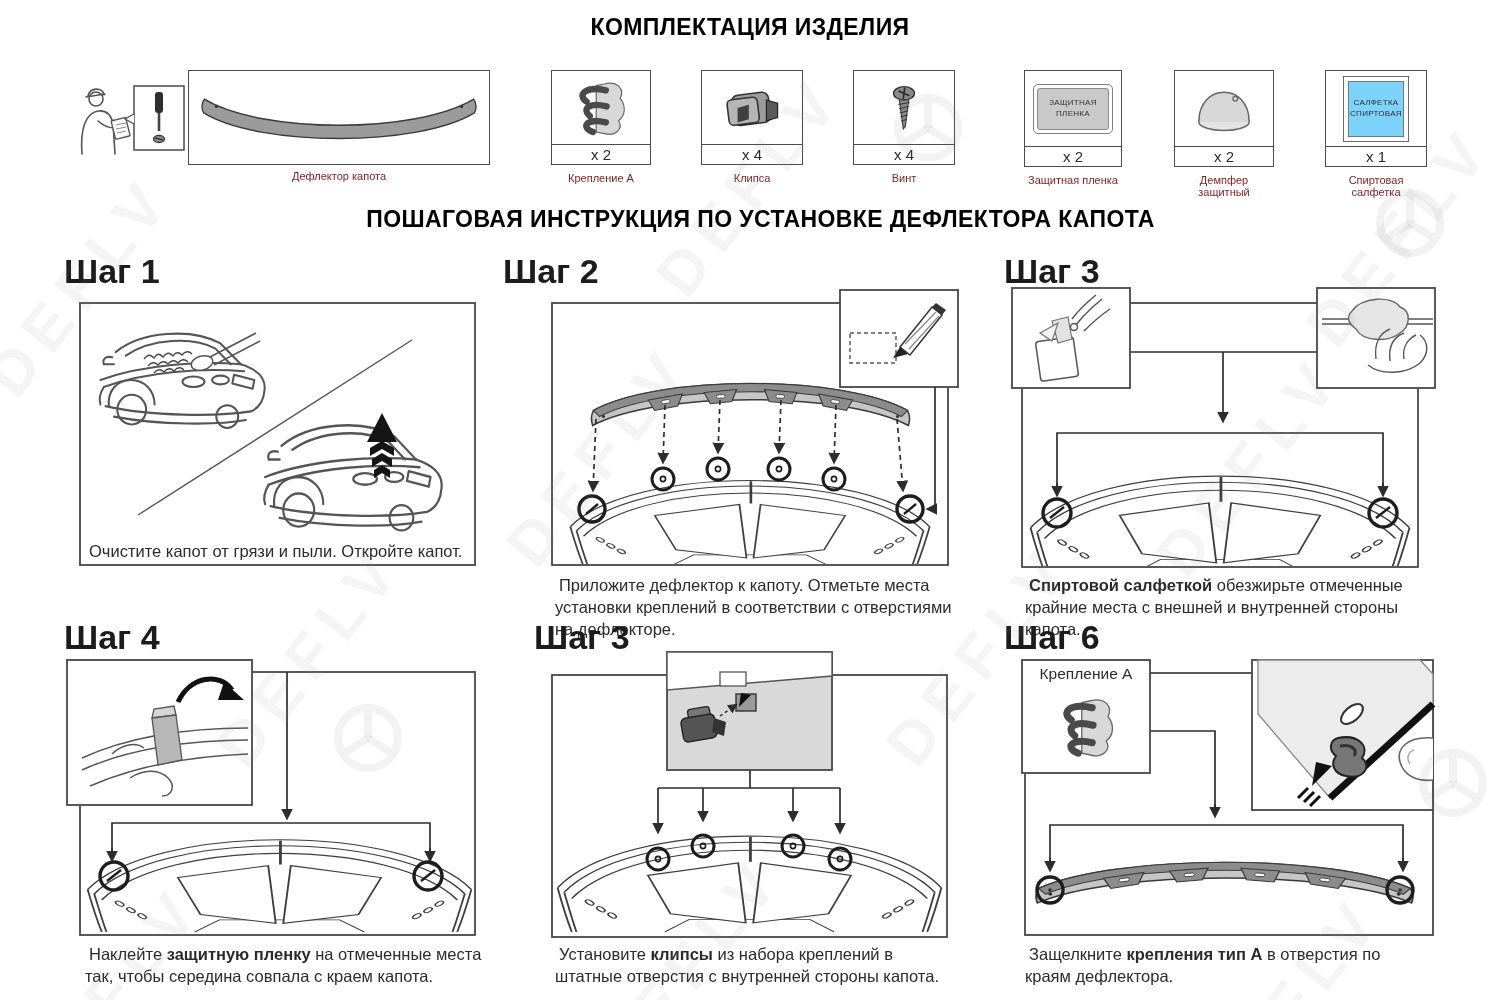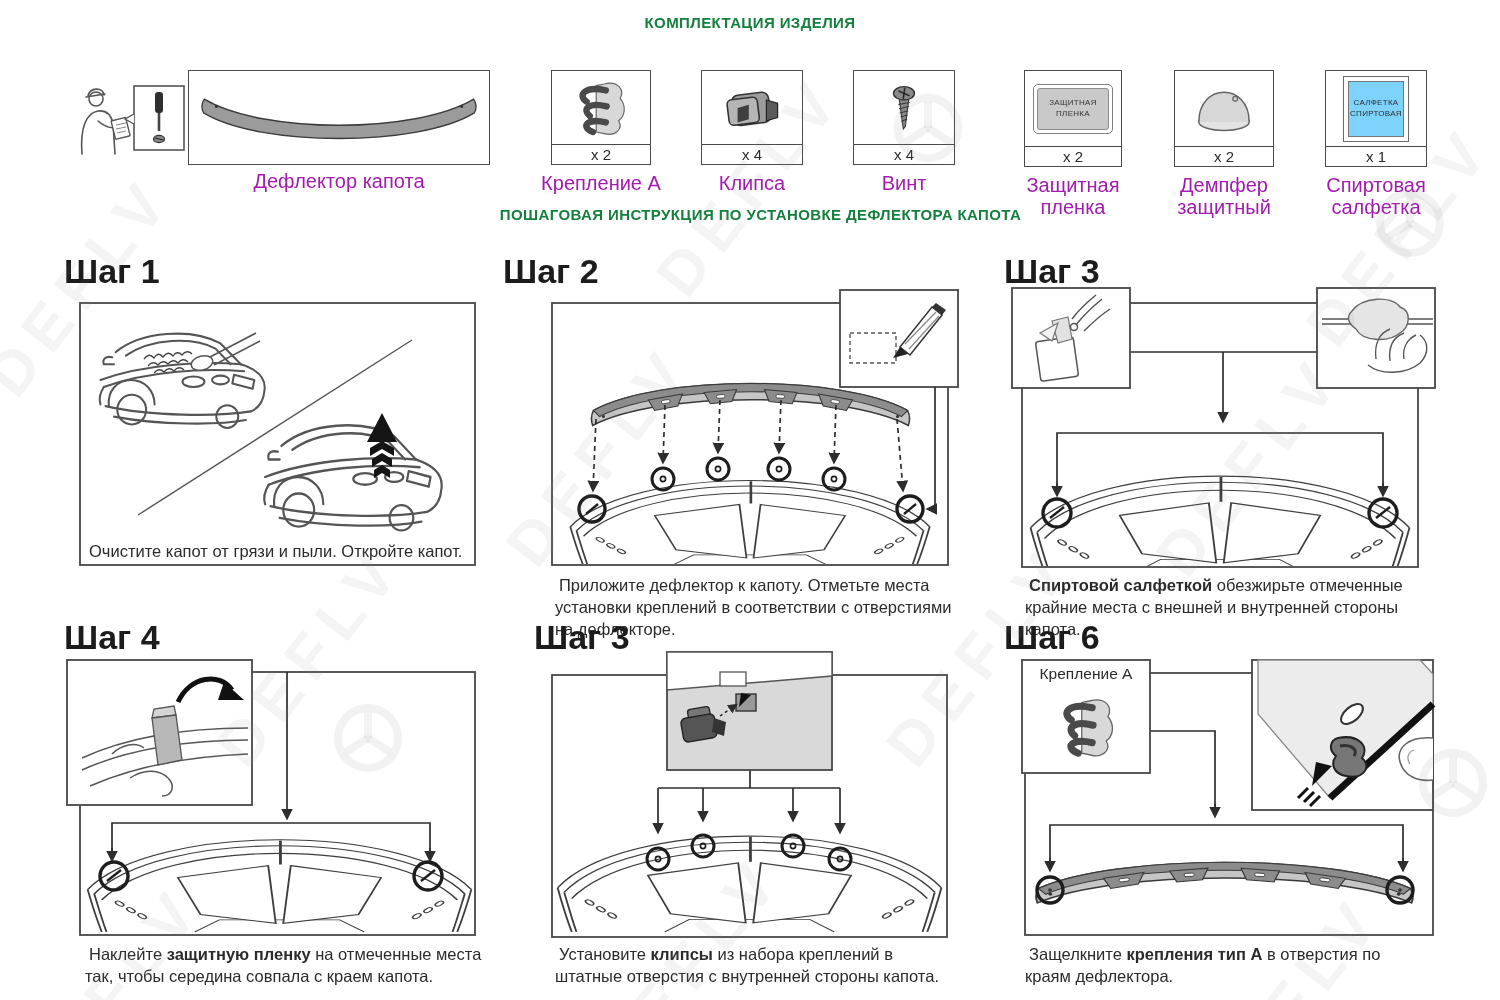--- a/index.html
+++ b/index.html
@@ -1,26 +1,26 @@
 <!DOCTYPE html>
 <html><head>
 <meta charset="utf-8">
 <style>
   * { margin:0; padding:0; box-sizing:border-box; }
   html,body { background:#fff; }
   body { width:1500px; height:1000px; position:relative; overflow:hidden;
          font-family:"Liberation Sans", sans-serif; color:#2b2b2b; }
   .abs { position:absolute; }
-  .title { width:1500px; text-align:center; font-size:15px; font-weight:bold;
-           letter-spacing:.4px; color:#15803d; }
+  .title { width:1500px; text-align:center; font-size:23px; font-weight:bold;
+           letter-spacing:.4px; color:#000000; }
   .pbox { border:1.6px solid #4a4a4a; background:#fff; display:flex; flex-direction:column; }
   .pimg { flex:1; display:flex; align-items:center; justify-content:center; }
   .pcount { border-top:1.4px solid #4a4a4a; text-align:center; font-size:15px;
             height:20px; line-height:19px; color:#2b2b2b; }
-  .plabel { text-align:center; font-size:20px; line-height:1.12; color:#a21caf; }
+  .plabel { text-align:center; font-size:11px; line-height:1.12; color:#7f1d1d; }
   .step-heading { font-size:34px; font-weight:bold; color:#1c1c1c; }
   .caption { font-size:16.5px; line-height:1.32; color:#2b2b2b; text-indent:4px; }
   .caption b { font-weight:bold; }
   .film-outer { width:80px; height:50px; border:1.5px solid #808080; border-radius:5px;
                 background:#fff; padding:3px; }
   .film-inner { width:100%; height:100%; background:#c9c9c9; border:1px solid #8d8d8d;
                 border-radius:3px; display:flex; align-items:center; justify-content:center;
                 text-align:center; font-size:8px; line-height:1.3; color:#333; letter-spacing:.3px;}
   .wipe-outer { width:66px; height:66px; border:1.5px solid #6a6a6a; background:#fff; padding:4px; }
   .wipe-inner { width:100%; height:100%; background:#7dd3fc; border:1px solid #777;

